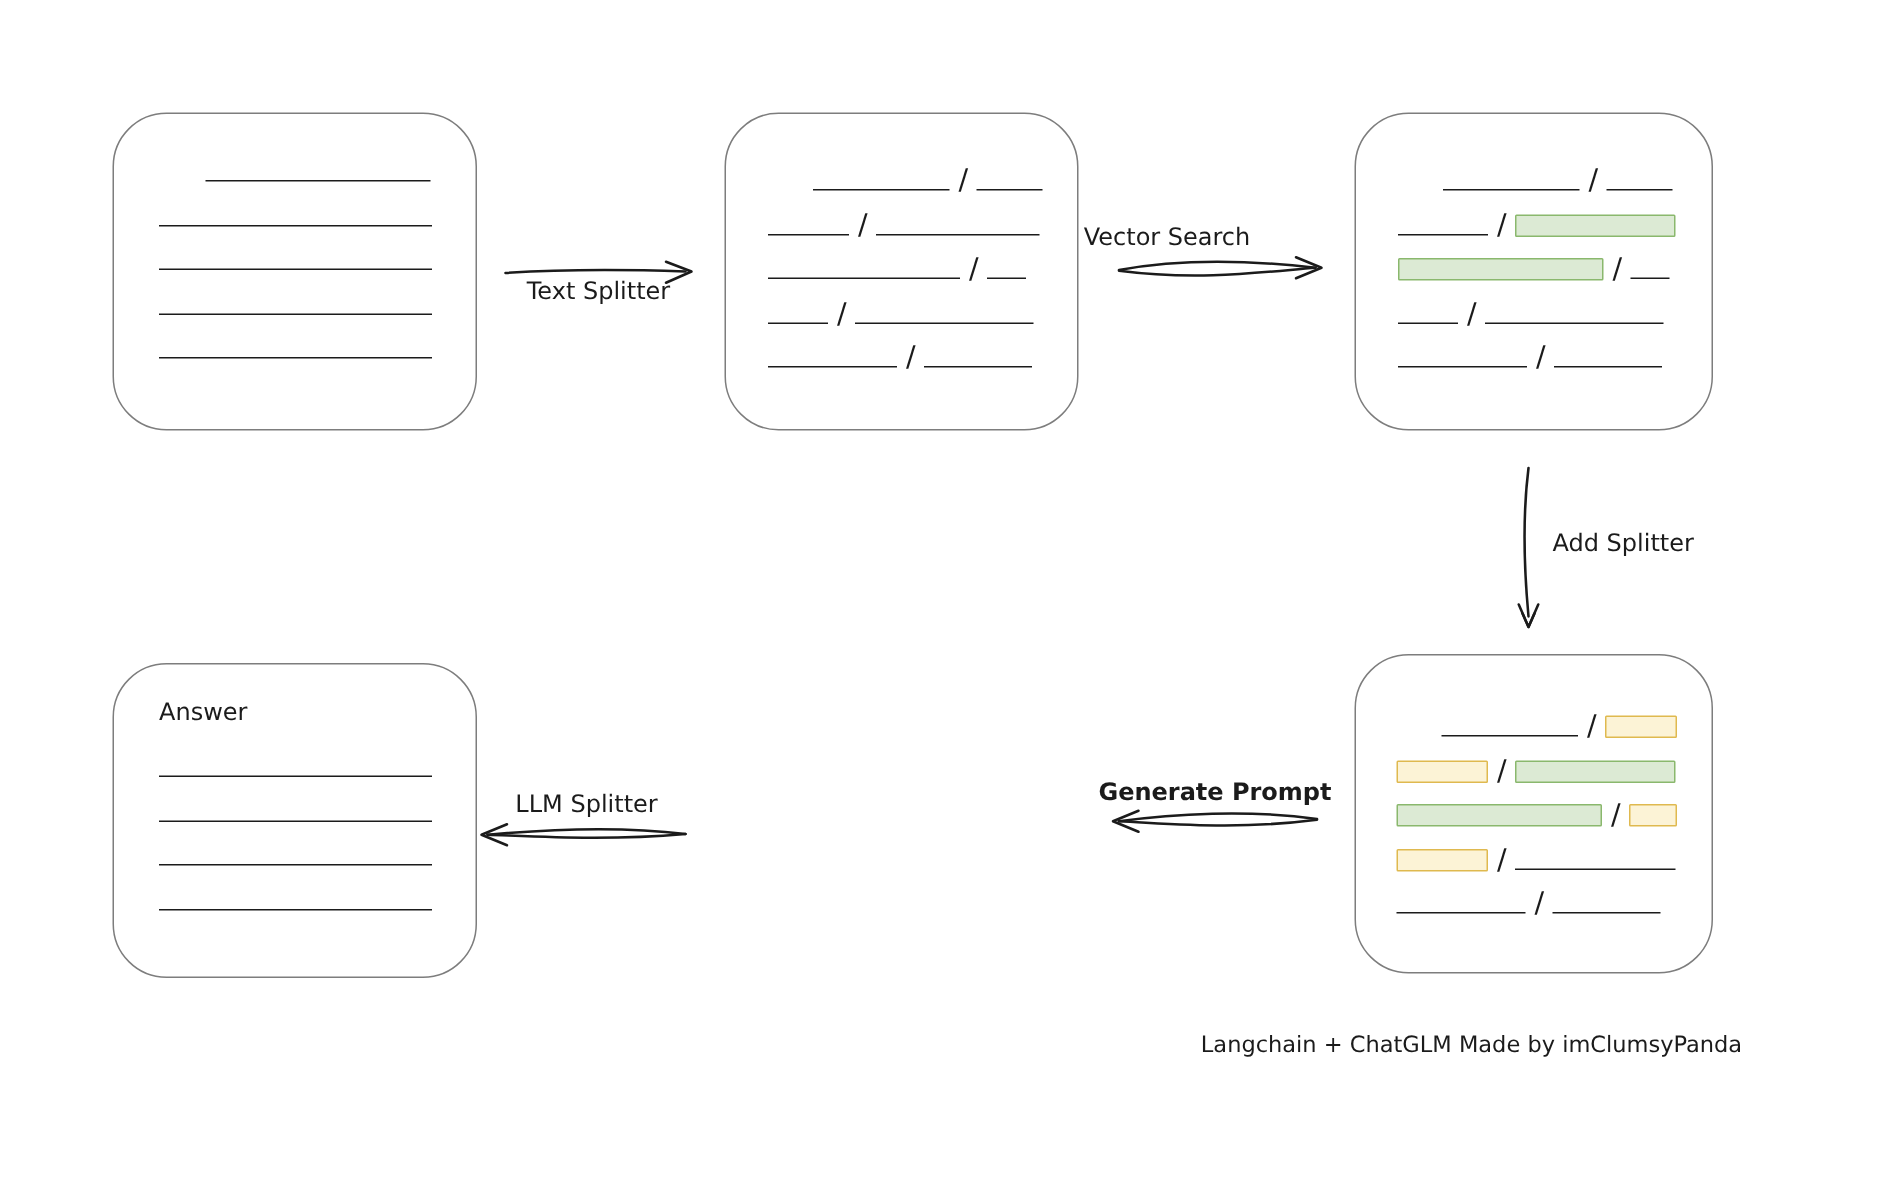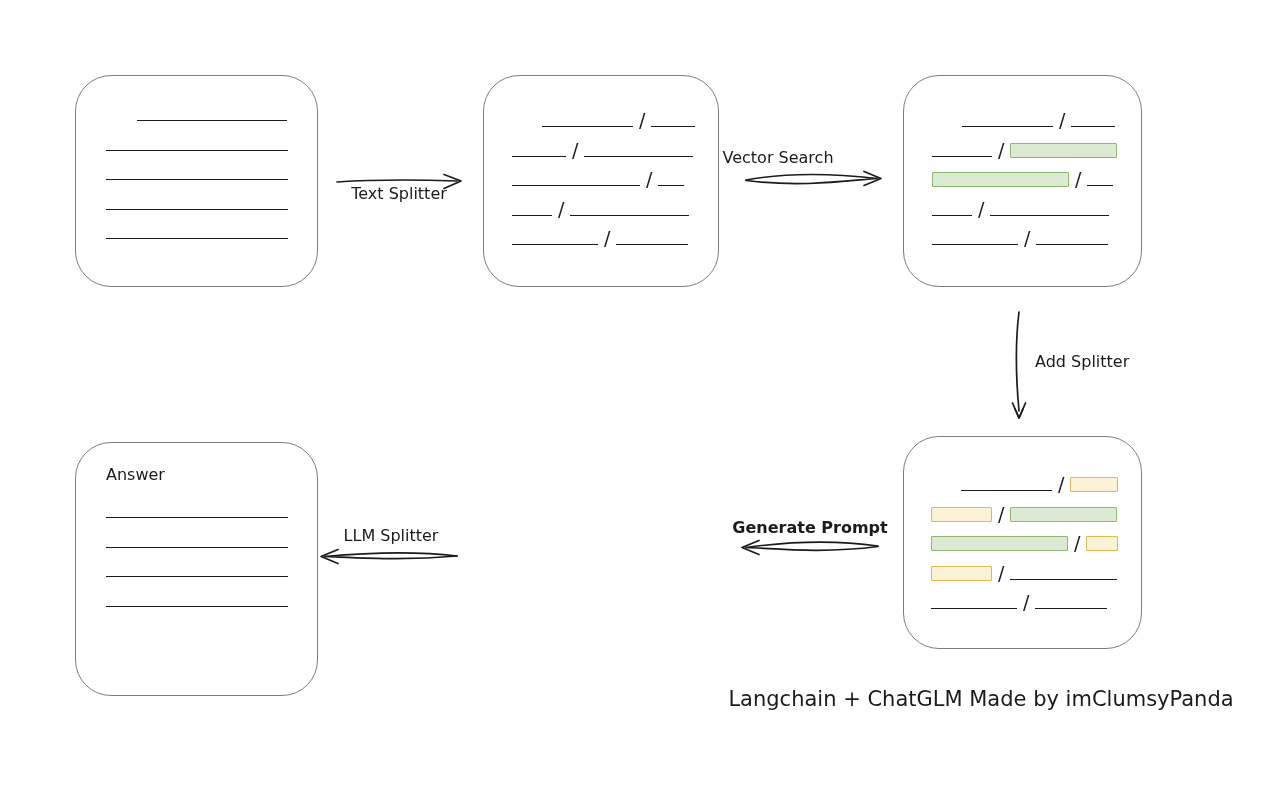--- a/index.html
+++ b/index.html
@@ -6,21 +6,21 @@
   body{font-family:"DejaVu Sans","Liberation Sans",sans-serif;color:var(--ink,#1b1b1b);}
   .canvas{position:relative;width:1262px;height:792px;background:#ffffff;overflow:hidden;}
 
   
   .node{position:absolute;background:#fff;border:1.4px solid var(--box-border,#7d7d7d);border-radius:36px;box-sizing:border-box;}
   .node-source {left:75px;  top:75px;  width:243px; height:212px;}
   .node-split  {left:483px; top:75px;  width:236px; height:212px;}
   .node-vector {left:903px; top:75px;  width:239px; height:212px;}
   .node-context{left:903px; top:436px; width:239px; height:213px;}
   .node-prompt {left:486px; top:441px; width:232px; height:210px;}
-  .node-answer {left:75px;  top:442px; width:243px; height:254px;}
+  .node-answer {left:75px;  top:442px; width:243px; height:210px;}
 
   
   .rows{position:absolute;display:flex;flex-direction:column;gap:11.5px;}
   .node-source .rows {left:30px;top:28px;right:8px;}
   .node-split  .rows, .node-vector .rows {left:28px;top:34px;right:8px;}
   .node-context .rows {left:27px;top:37px;right:8px;}
   .node-answer .rows {left:30px;top:58px;right:8px;}
   .row{display:flex;align-items:flex-end;height:18px;}
   .seg-line{height:0;border-bottom:1.8px solid var(--ink,#1b1b1b);margin-bottom:1px;}
   .seg-slash{font-size:19px;line-height:15px;margin:0 6px;font-weight:500;color:var(--ink,#1b1b1b);}
@@ -35,21 +35,21 @@
   .bar.green {background:var(--green-fill);border:1.4px solid var(--green-border);}
   .bar.yellow{background:var(--yellow-fill);border:1.4px solid var(--yellow-border);}
   .bar.red   {background:var(--red-fill);border:1.4px solid var(--red-border);}
 
   
   .arrow-svg{position:absolute;left:0;top:0;pointer-events:none;}
   .arrow-label{position:absolute;font-size:16px;font-weight:500;white-space:nowrap;color:var(--ink,#1b1b1b);}
   .lbl-center{transform:translateX(-50%);}
 
   .footer-credit{position:absolute;left:981px;top:687px;transform:translateX(-50%);
-    font-size:21px;font-weight:500;white-space:nowrap;color:var(--ink,#1b1b1b);}
+    font-size:15px;font-weight:500;white-space:nowrap;color:var(--ink,#1b1b1b);}
 </style>
 </head>
 <body>
 
 <div class="canvas">
 
   <div class="node node-source">
     <div class="rows">
         <div class="row" style="padding-left: 31px;">
           <div class="seg-line" style="width: 150px;"></div>

